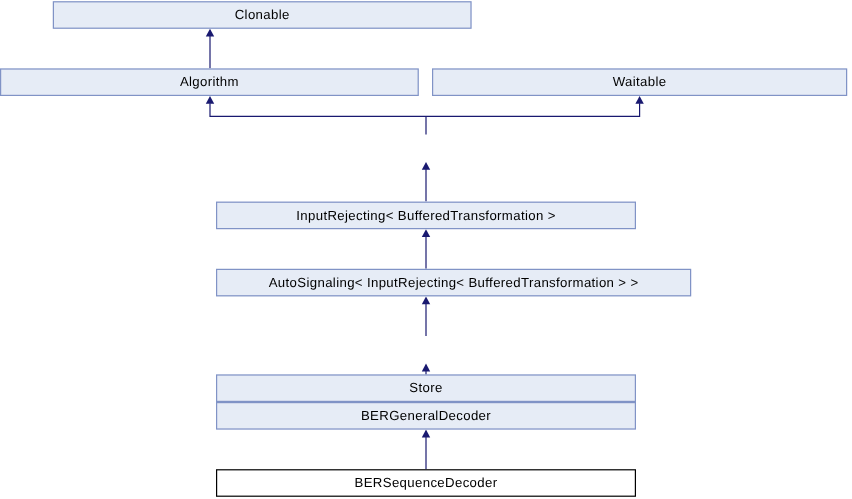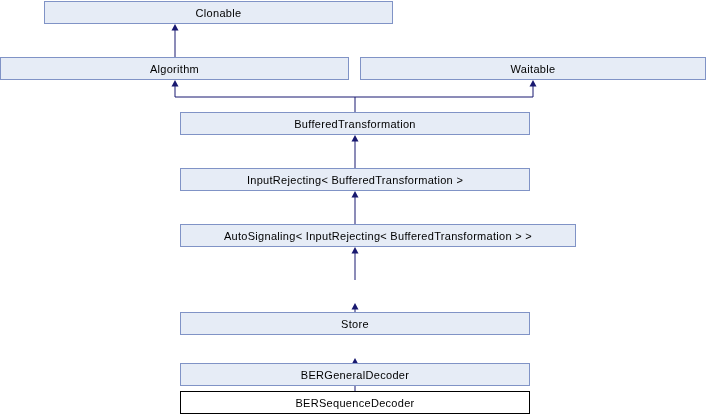--- a/index.html
+++ b/index.html
@@ -45,21 +45,21 @@
     cursor: default;
   }
   
   .n-clonable        { left: 0px;   top: 1px;   width: 349px; margin-left: 44px; }
   .n-algorithm       { left: 0px;   top: 57px;  width: 349px; }
   .n-waitable        { left: 360px; top: 57px;  width: 346px; }
   .n-bufferedtransformation { left: 180px; top: 112px; width: 350px; }
   .n-inputrejecting  { left: 180px; top: 168px; width: 350px; }
   .n-autosignaling   { left: 180px; top: 224px; width: 396px; text-align: right; }
   .n-store           { left: 180px; top: 280px; width: 350px; margin-top: 32px; }
-  .n-bergeneraldecoder  { left: 180px; top: 335px; width: 350px; margin-top: 28px; }
+  .n-bergeneraldecoder  { left: 180px; top: 335px; width: 350px; }
   .n-bersequencedecoder { left: 180px; top: 391px; width: 350px; }
 
   svg.edges {
     position: absolute;
     left: 0; top: 0;
     width: 710px;
     height: 416px;
     pointer-events: none;
   }
   .edge {
@@ -116,21 +116,20 @@
       <polygon class="arrowhead" points="355,358 351.5,364.5 358.5,364.5"></polygon>
     </g>
   </svg>
 
   <div class="node n-clonable">Clonable</div>
 
   <div class="node n-waitable">Waitable</div>
 
   <div class="node n-algorithm">Algorithm</div>
 
-  <div class="node n-bufferedtransformation">BufferedTransformation</div>
 
   <div class="node n-inputrejecting">InputRejecting&lt; BufferedTransformation &gt;</div>
 
   <div class="node n-autosignaling">AutoSignaling&lt; InputRejecting&lt; BufferedTransformation &gt; &gt;</div>
 
   <div class="node n-store">Store</div>
 
   <div class="node n-bergeneraldecoder">BERGeneralDecoder</div>
 
   <div class="node current n-bersequencedecoder">BERSequenceDecoder</div>

